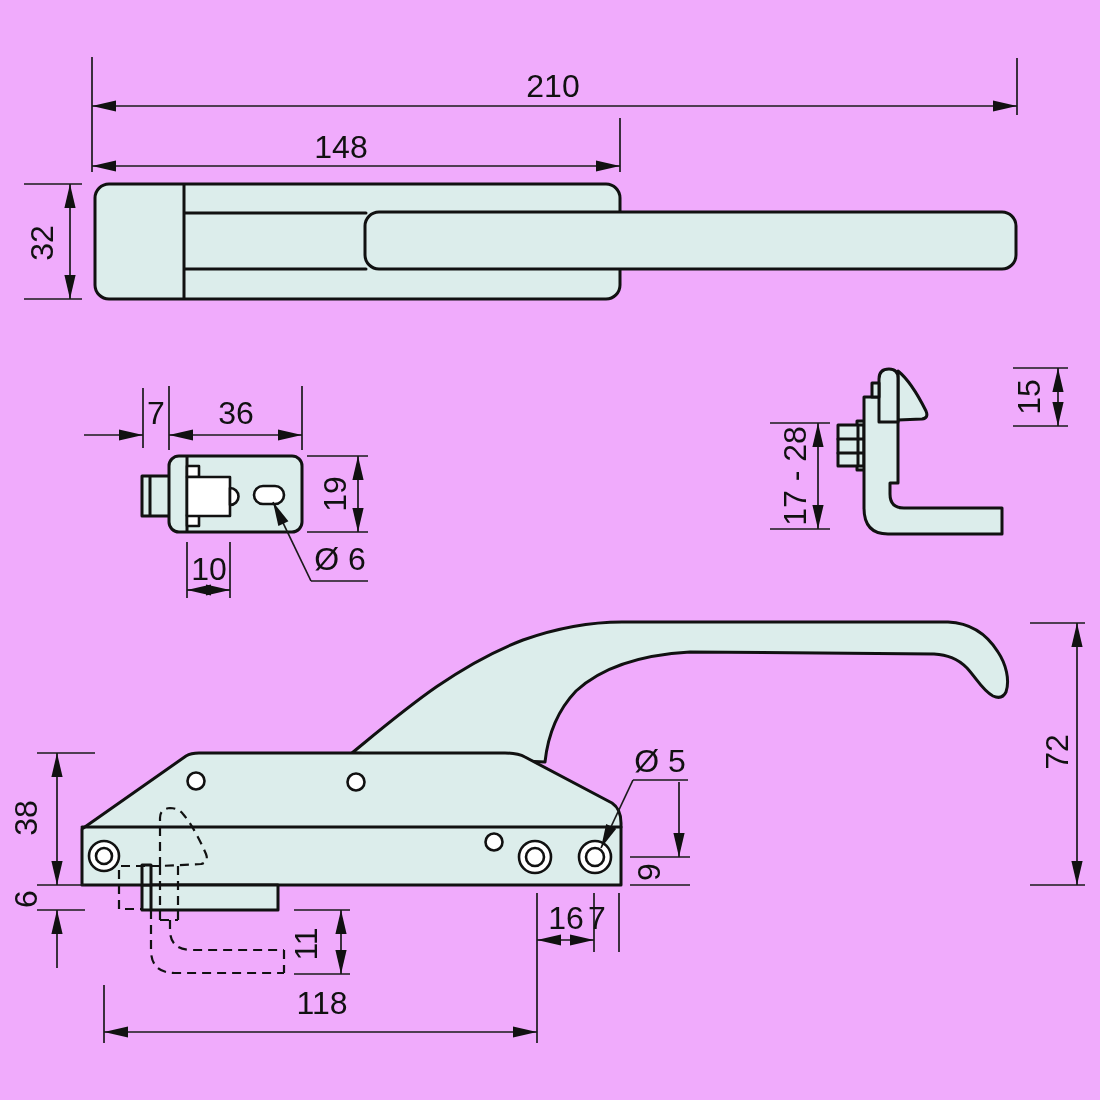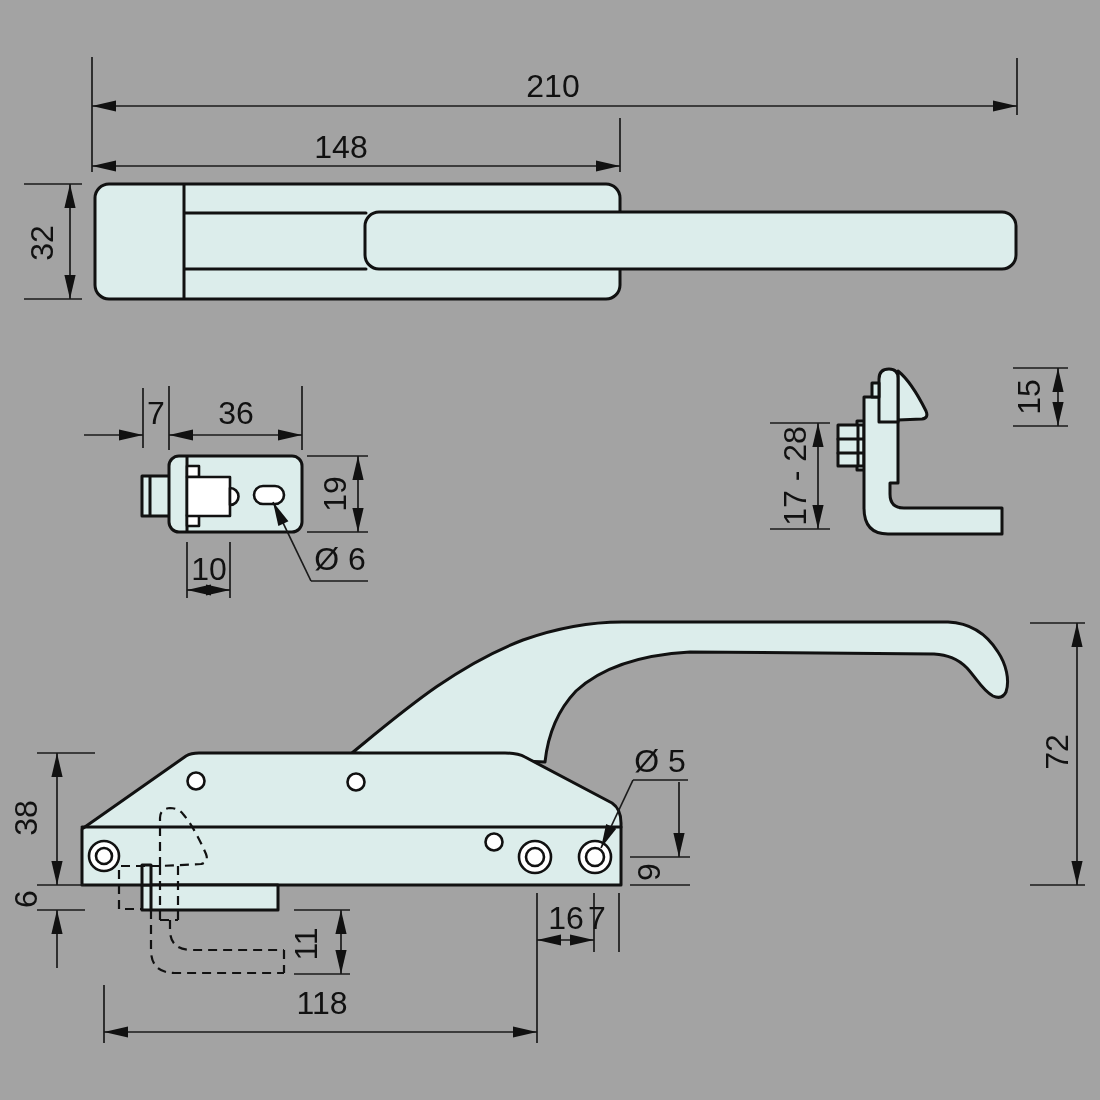--- a/index.html
+++ b/index.html
@@ -1,16 +1,16 @@
 <!DOCTYPE html>
 <html><head>
 <meta charset="utf-8">
 <style>
   html,body{margin:0;padding:0;background:#ffffff;}
-  .stage{position:relative;width:1100px;height:1100px;background:#a3a3a3;overflow:hidden;}
+  .stage{position:relative;width:1100px;height:1100px;background:#f0abfc;overflow:hidden;}
   svg{display:block;}
   text{font-family:"Liberation Sans","DejaVu Sans",sans-serif;font-size:32px;fill:#111;}
   .part{fill:#dcedeb;stroke:#111;stroke-width:3;stroke-linejoin:round;}
   .hole{fill:#ffffff;stroke:#111;stroke-width:2.6;}
   .inner{fill:#ffffff;stroke:#111;stroke-width:2.6;stroke-linejoin:round;}
   .pline{fill:none;stroke:#111;stroke-width:3;stroke-linecap:round;}
   .thin{fill:none;stroke:#1a1a1a;stroke-width:1.7;}
   .dash{fill:none;stroke:#111;stroke-width:2.2;stroke-dasharray:9 6;stroke-linejoin:round;}
 </style>
 </head>

